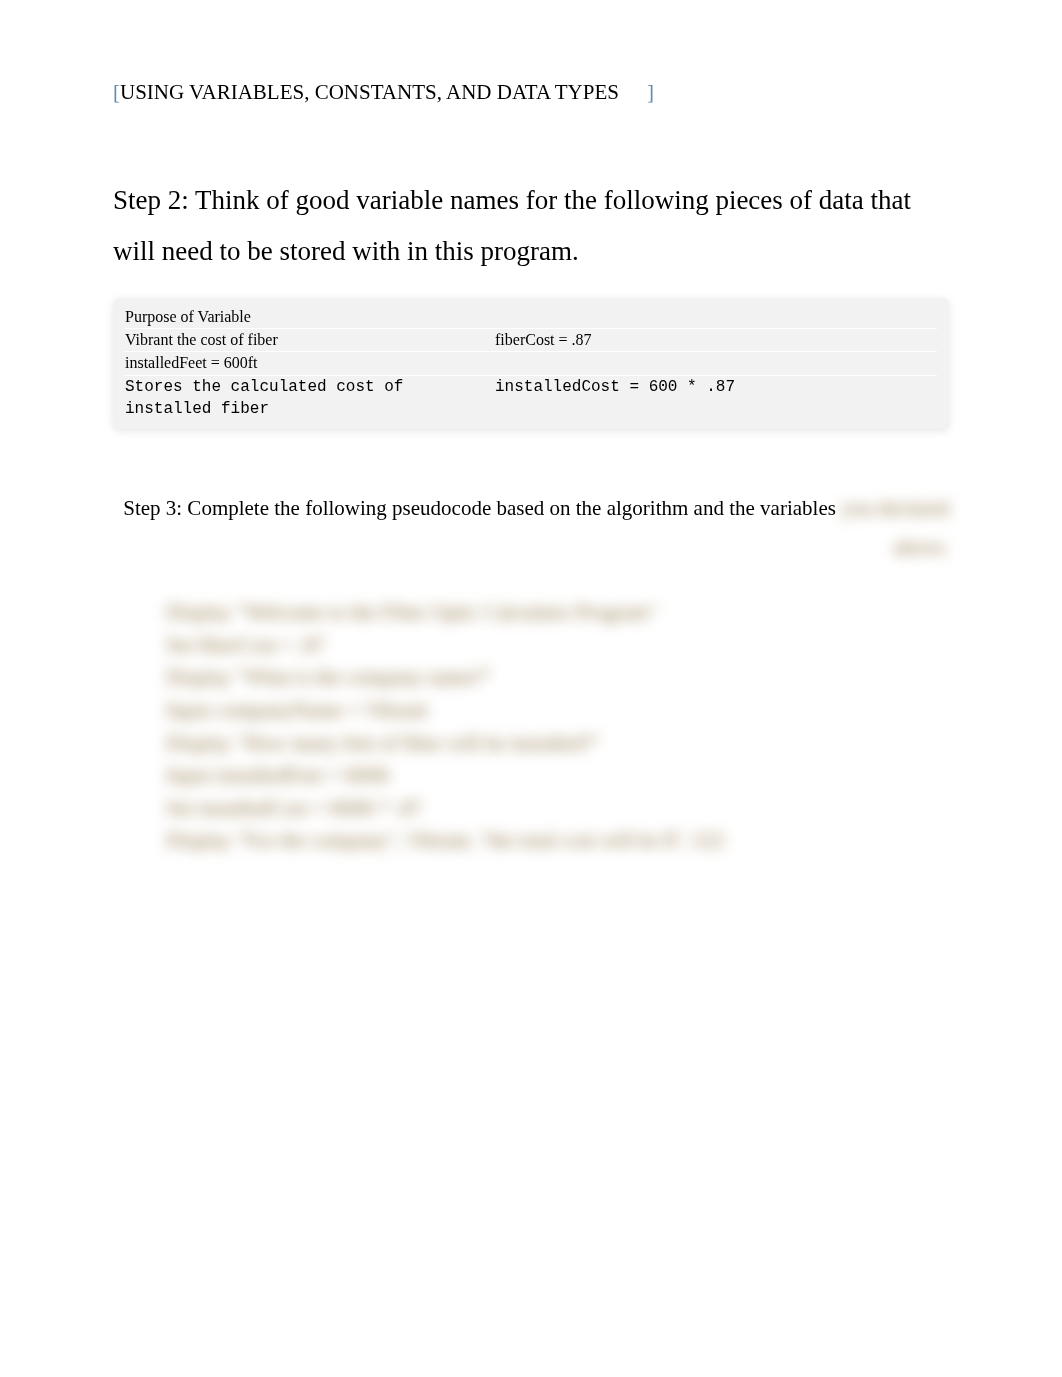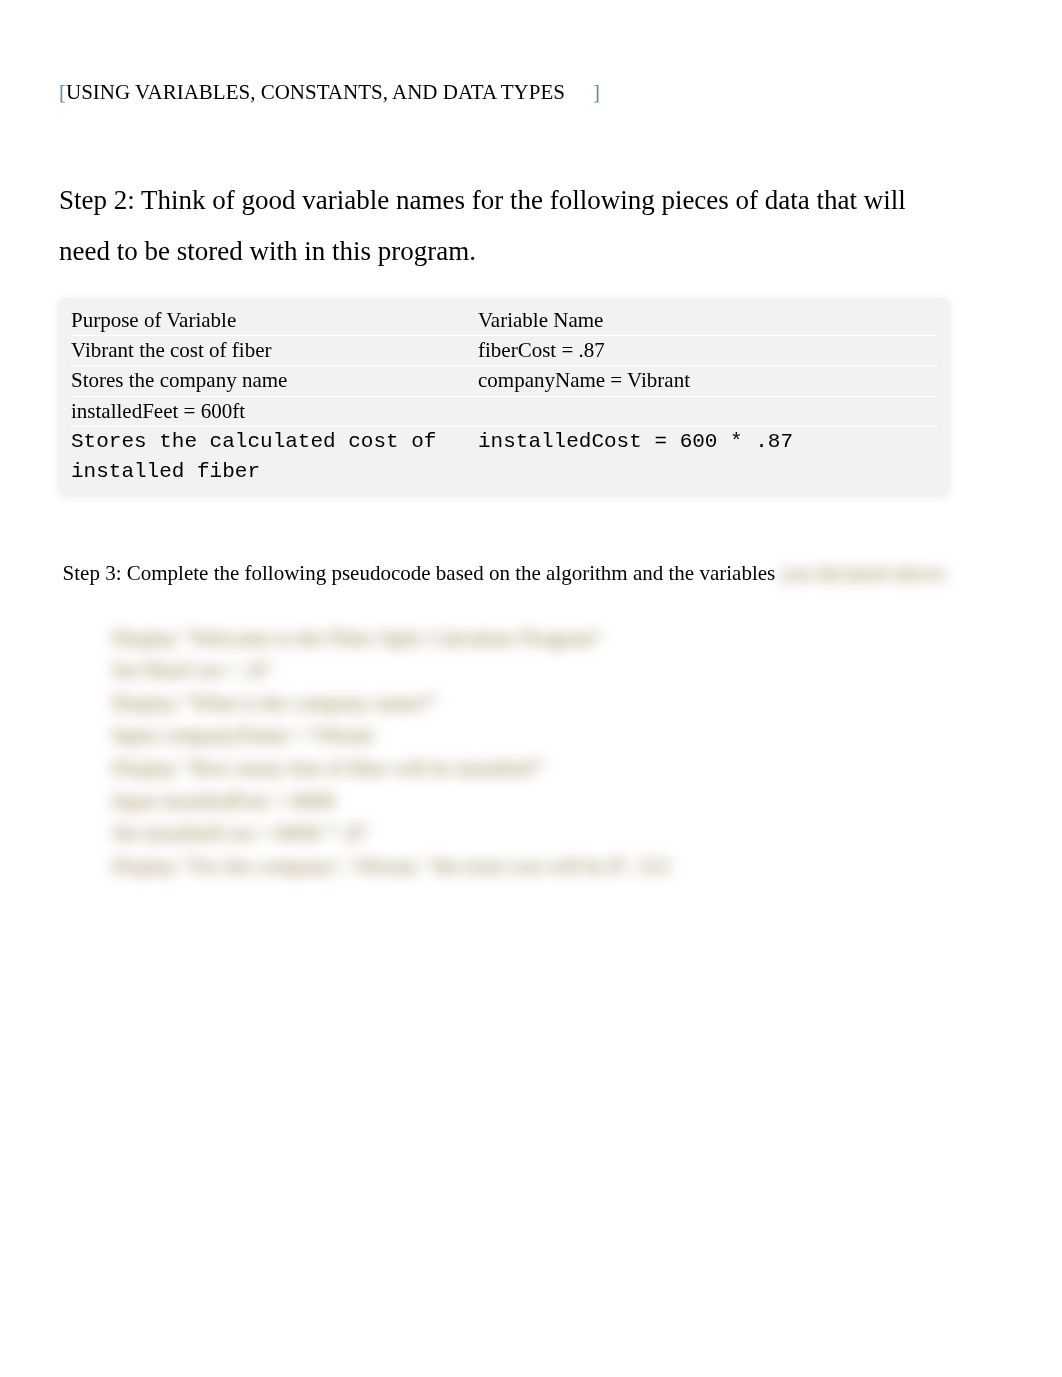--- a/index.html
+++ b/index.html
@@ -9,21 +9,21 @@
     }
     body {
       font-family: "Times New Roman", Times, serif;
       background: #ffffff;
       width: 1062px;
       height: 1377px;
       position: relative;
       color: #000000;
     }
     .page {
-      padding: 80px 113px 0 59px;
+      padding: 80px 113px 0 113px;
     }
     .header {
       font-size: 21px;
       margin-bottom: 70px;
     }
     .bracket {
       color: #5b8db8;
     }
     .header-text {
       color: #000000;
@@ -36,24 +36,23 @@
     .table-container {
       background: #f2f2f2;
       border-radius: 6px;
       box-shadow: 0 2px 10px rgba(0,0,0,0.1);
       padding: 8px 12px;
       margin-bottom: 60px;
     }
     .table-row {
       display: flex;
       border-bottom: 1px solid #ffffff;
-      font-size: 21px;
+      font-size: 16px;
       line-height: 1.4;
       padding: 0;
-      gap: 37px;
     }
     .table-row:last-child {
       border-bottom: none;
       font-family: Liberation Mono, monospace;
     }
     .table-cell-left {
       width: 370px;
       flex-shrink: 0;
     }
     .table-cell-right {
@@ -89,29 +88,24 @@
 <div class="page">
   <div class="header">
     <span class="bracket">[</span><span class="header-text">USING VARIABLES, CONSTANTS, AND DATA TYPES</span><span style="display:inline-block;width:28px;"></span><span class="bracket">]</span>
   </div>
 
   <div class="step-text">Step 2:   Think of good variable names for the following pieces of data that will need to be stored with in this program.</div>
 
   <div class="table-container">
     <div class="table-row">
       <div class="table-cell-left">Purpose of Variable</div>
-      <div class="table-cell-right">Variable Name</div>
     </div>
     <div class="table-row">
       <div class="table-cell-left">Vibrant the cost of fiber</div>
       <div class="table-cell-right">fiberCost = .87</div>
-    </div>
-    <div class="table-row">
-      <div class="table-cell-left">Stores the company name</div>
-      <div class="table-cell-right">companyName = Vibrant</div>
     </div>
     <div class="table-row">
       <div class="table-cell-right">installedFeet = 600ft</div>
     </div>
     <div class="table-row">
       <div class="table-cell-left">Stores the calculated cost of installed fiber</div>
       <div class="table-cell-right">installedCost = 600 * .87</div>
     </div>
   </div>
 

